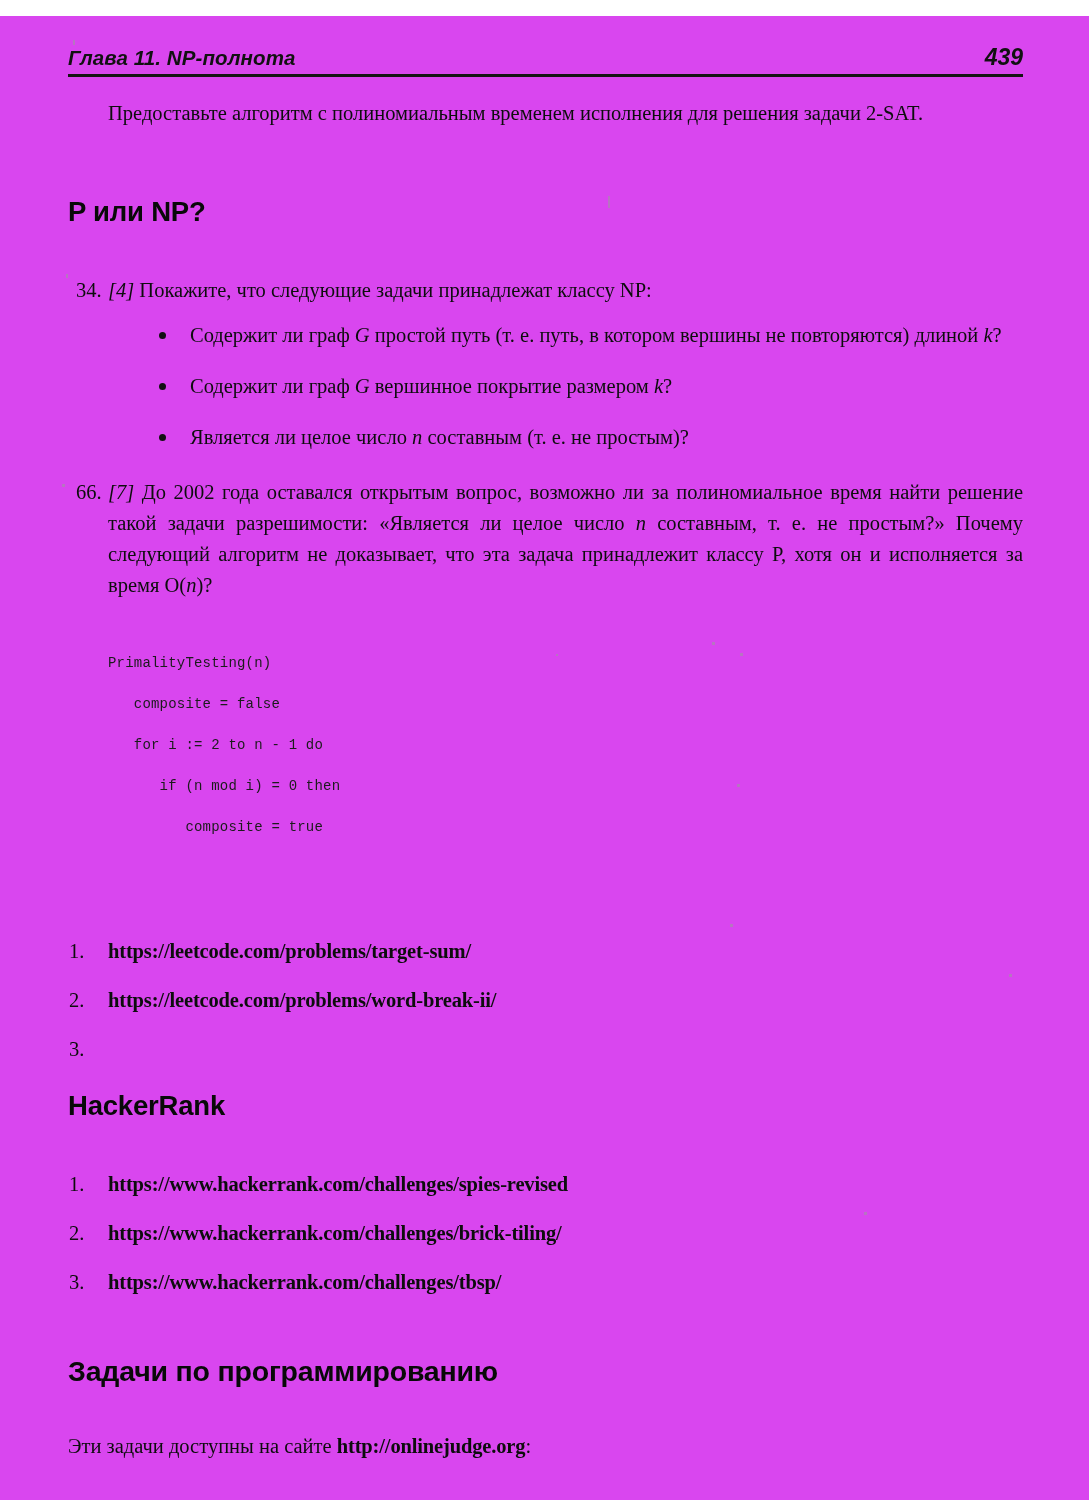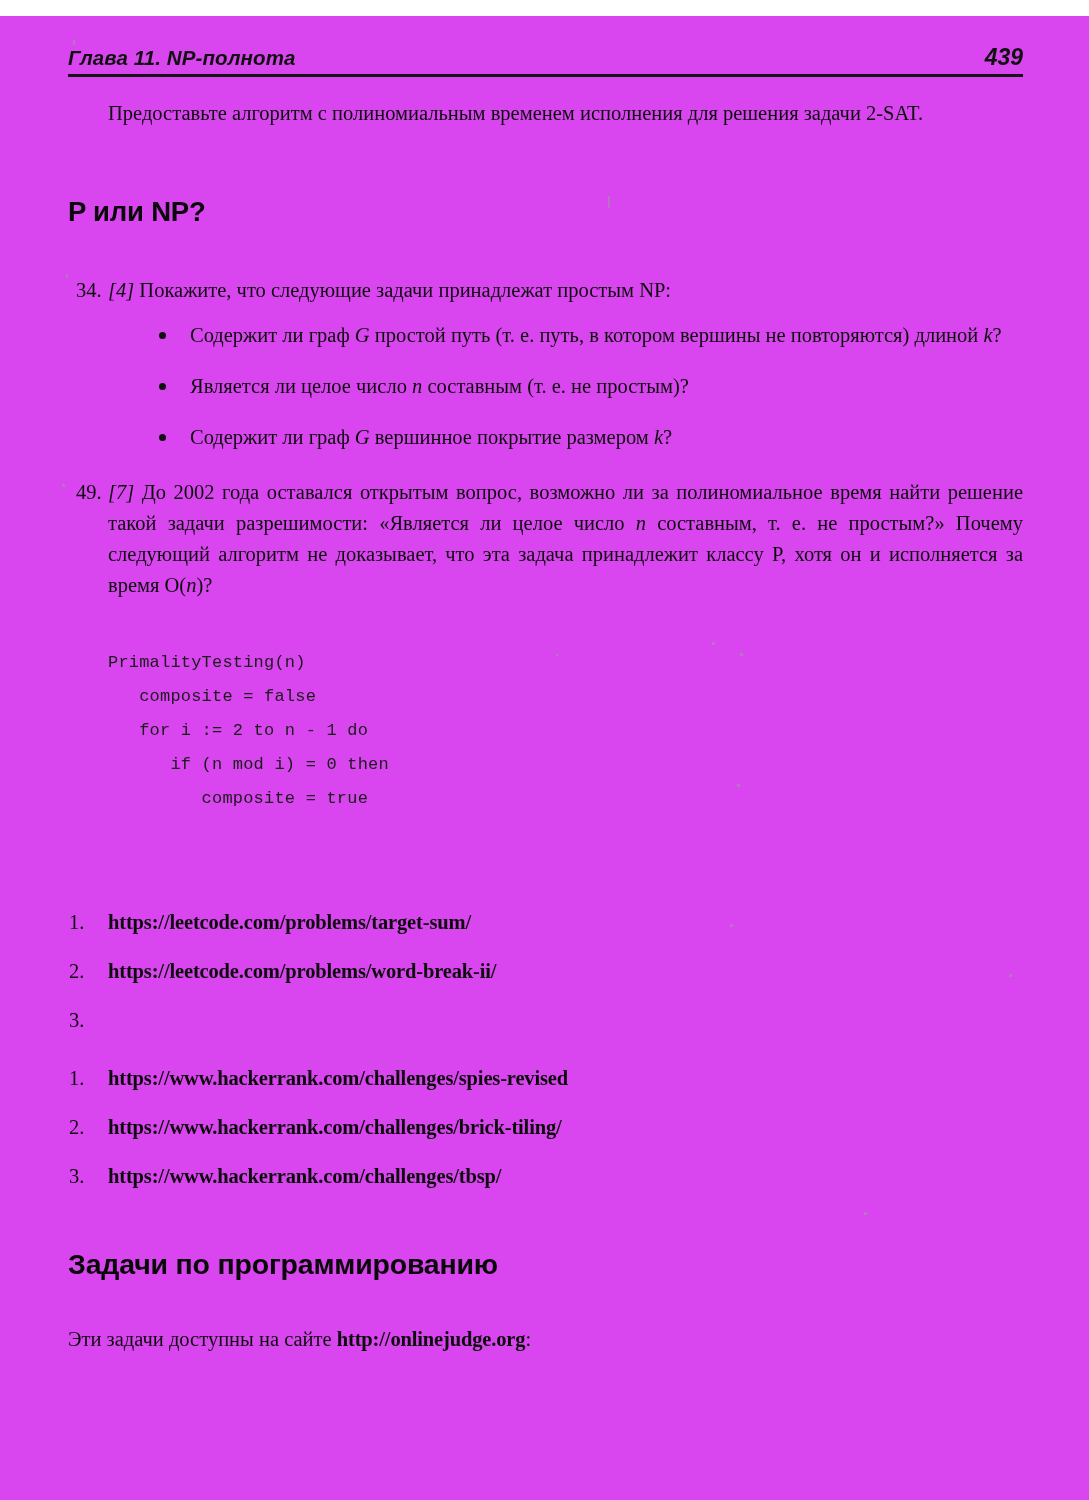--- a/index.html
+++ b/index.html
@@ -124,22 +124,22 @@
     top: 12px;
     width: 7px;
     height: 7px;
     background: #111;
     border-radius: 50%;
   }
 
   
   .code {
     font-family: "Liberation Mono", "DejaVu Sans Mono", monospace;
-    font-size: 17px;
-    line-height: 34px;
+    font-size: 14px;
+    line-height: 41px;
     white-space: pre;
     margin-left: 40px;
     color: #1b1b1b;
     letter-spacing: 0.2px;
   }
 
   
   .link-list { list-style: none; }
   .link-item {
     position: relative;
@@ -198,40 +198,40 @@
     <div class="sp-44"></div>
 
     <h2 class="h-sec">P или NP?</h2>
 
     <div class="sp-24"></div>
 
     <ol class="ex-list">
       <li class="ex-item">
         <span class="ex-num">34.</span>
         <span class="ex-diff">[4]</span>
-        <span> Покажите, что следующие задачи принадлежат простым NP:</span>
+        <span> Покажите, что следующие задачи принадлежат классу NP:</span>
 
         <ul class="bullets">
           <li class="bullet-item">
             <span class="bullet-dot"></span>
             <span>Содержит ли граф <i class="var">G</i> простой путь (т. е. путь, в котором вершины не повторяются) длиной <i class="var">k</i>?</span>
           </li>
           <li class="bullet-item">
             <span class="bullet-dot"></span>
-            <span>Является ли целое число <i class="var">n</i> составным (т. е. не простым)?</span>
+            <span>Содержит ли граф <i class="var">G</i> вершинное покрытие размером <i class="var">k</i>?</span>
           </li>
           <li class="bullet-item">
             <span class="bullet-dot"></span>
-            <span>Содержит ли граф <i class="var">G</i> вершинное покрытие размером <i class="var">k</i>?</span>
+            <span>Является ли целое число <i class="var">n</i> составным (т. е. не простым)?</span>
           </li>
         </ul>
       </li>
 
       <li class="ex-item" style="margin-top:24px;">
-        <span class="ex-num">49.</span>
+        <span class="ex-num">66.</span>
         <span class="ex-diff">[7]</span>
         <span> До 2002 года оставался открытым вопрос, возможно ли за полиномиальное время найти решение такой задачи разрешимости: «Является ли целое число <i class="var">n</i> составным, т. е. не простым?» Почему следующий алгоритм не доказывает, что эта задача принадлежит классу P, хотя он и исполняется за время O(<i class="var">n</i>)?</span>
       </li>
     </ol>
 
     <div class="sp-28"></div>
 
     <pre class="code">PrimalityTesting(n)
    composite = false
    for i := 2 to n - 1 do
@@ -250,20 +250,21 @@
         <span class="link-num">2.</span>
         <span class="link-url">https://leetcode.com/problems/word-break-ii/</span>
       </li>
       <li class="link-item">
         <span class="link-num">3.</span>
       </li>
     </ol>
 
     <div class="sp-34"></div>
 
+    <h2 class="h-sec">HackerRank</h2>
     <div class="sp-24"></div>
     <ol class="link-list">
       <li class="link-item">
         <span class="link-num">1.</span>
         <span class="link-url">https://www.hackerrank.com/challenges/spies-revised</span>
       </li>
       <li class="link-item">
         <span class="link-num">2.</span>
         <span class="link-url">https://www.hackerrank.com/challenges/brick-tiling/</span>
       </li>

